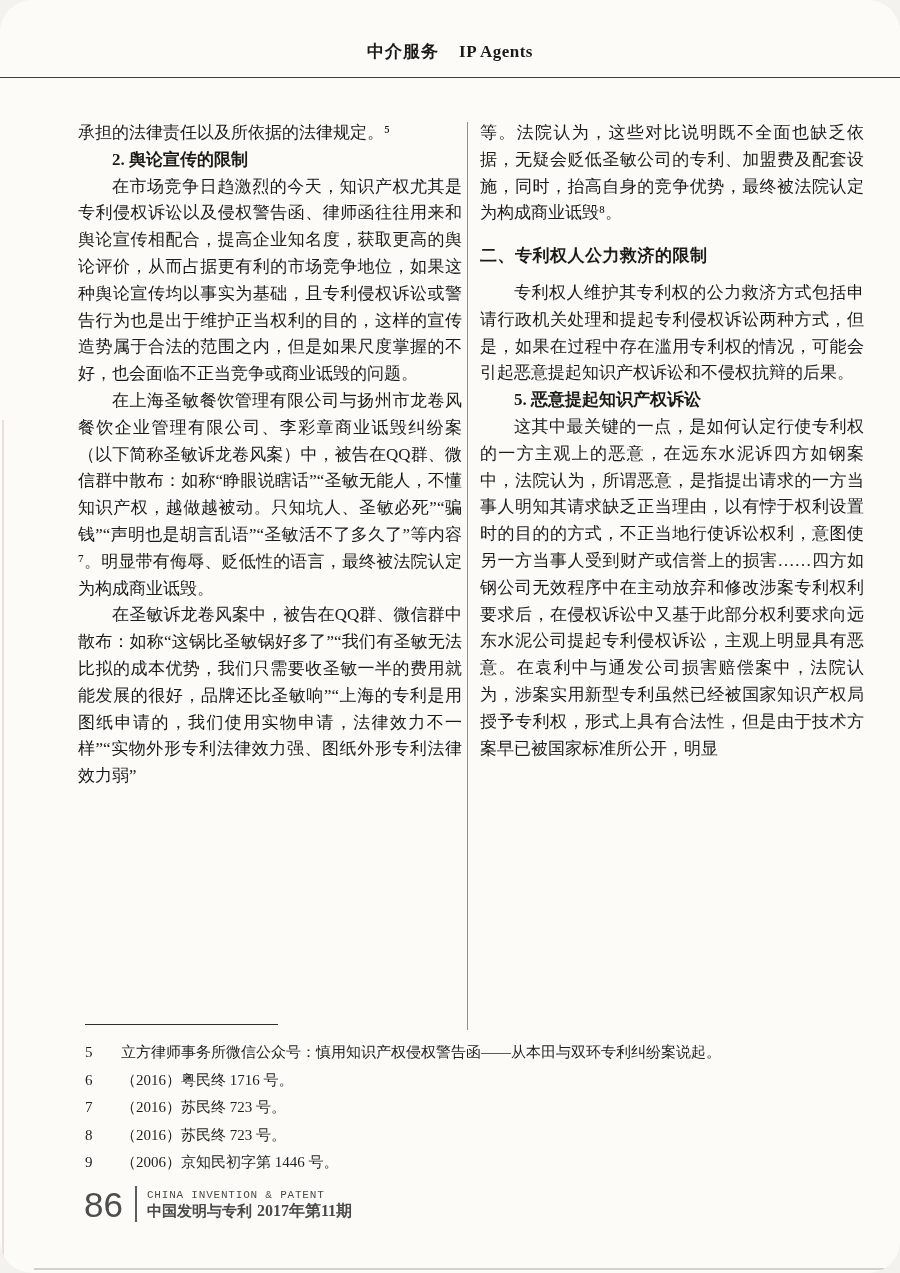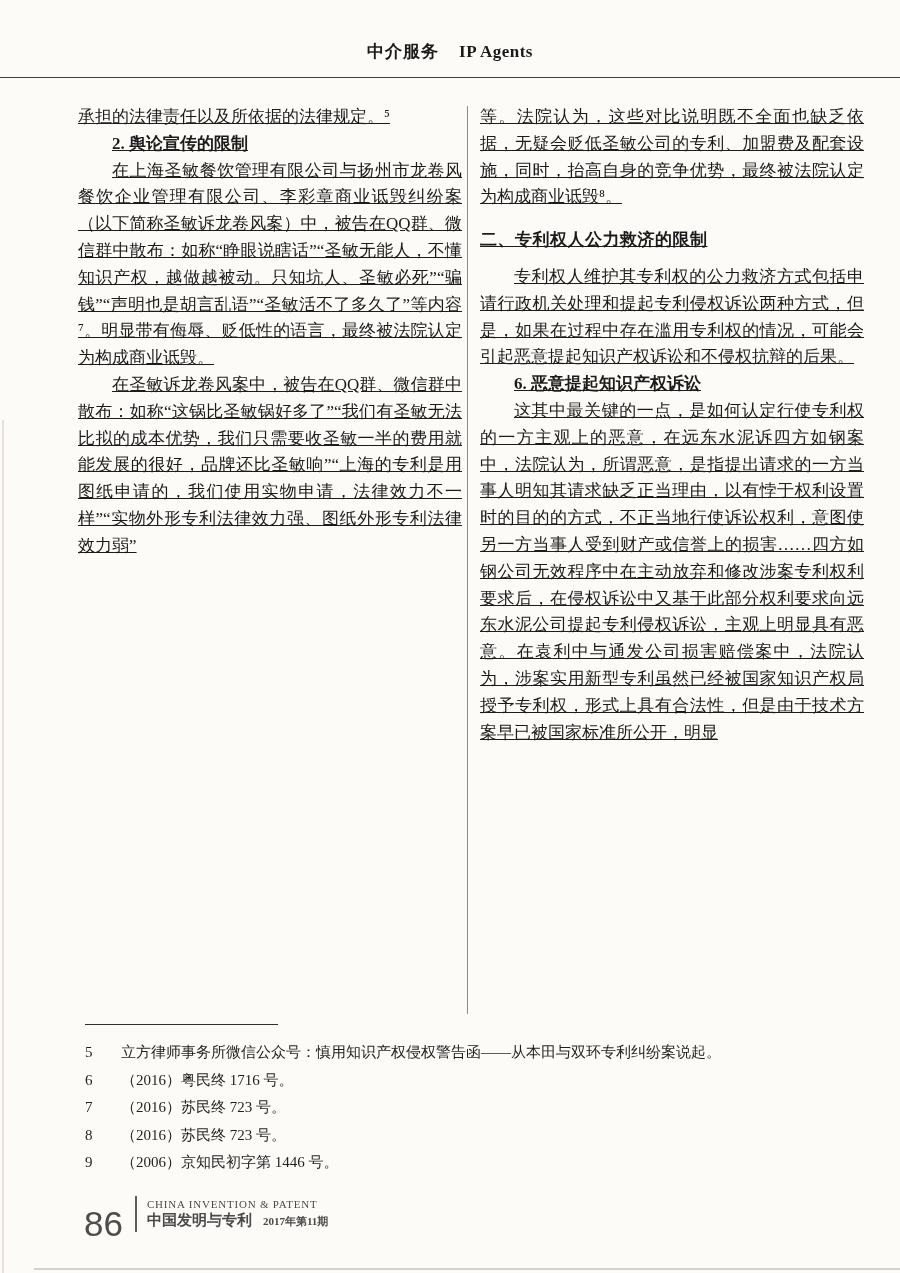--- a/index.html
+++ b/index.html
@@ -3,37 +3,37 @@
 <meta charset="utf-8">
 <style>
   html,body { margin:0; padding:0; }
   body {
     width:900px; height:1273px;
     background:#f4f2ee;
     font-family:"Liberation Serif","DejaVu Serif",serif;
   }
   .page {
     position:relative; width:900px; height:1273px;
-    background:#fcfbf8; color:#1c1c1c; overflow:hidden;
+    background:#fcfbf8; color:#1c1c1c; overflow:hidden;border-radius:32px;
   }
   
   .header {
     position:absolute; top:40px; left:0; width:100%;
     text-align:center; font-weight:bold; font-size:17px; color:#1a1a1a;
     letter-spacing:1px;
   }
   .header .h-en { margin-left:20px; letter-spacing:0.5px; }
   .header-rule {
     position:absolute; top:77px; left:0; width:900px; height:0;
     border-top:1.6px solid #3f3f3f;
   }
   
   .content {
-    position:absolute; top:104px; left:78px; width:786px; height:918px;
-    display:flex; overflow:hidden;text-decoration:underline;
+    position:absolute; top:120px; left:78px; width:786px; height:918px;
+    display:flex; overflow:hidden;
   }
   .col {
     width:384px; text-align:justify;
     font-size:17px; line-height:26.8px; color:#1b1b1b;
   }
   .divider {
     flex:none; width:1px; height:908px; background:#8d8d8d; margin:2px 12px 0 5px;
   }
   .col p { margin:0; text-indent:2em; }
   .col p.no-indent { text-indent:0; }
@@ -44,27 +44,27 @@
   
   .footnote-area { position:absolute; top:1024px; left:85px; width:780px; }
   .fn-rule { width:193px; border-top:1.5px solid #2e2e2e; margin-bottom:14px; }
   .fn-row { display:flex; font-size:15px; line-height:27.5px; color:#1f1f1f; }
   .fn-num { flex:none; width:36px; }
   .fn-text { flex:1; }
   
   .footer { position:absolute; top:1186px; left:84px; display:flex; align-items:center; }
   .page-num {
     font-family:"Liberation Sans","DejaVu Sans",sans-serif;
-    font-size:35px; color:#4d4d4d; line-height:1;margin-top:20px;
+    font-size:35px; color:#4d4d4d; line-height:1;
   }
   .footer-divider { width:2px; height:36px; background:#5d5d5d; margin:0 10px 0 12px; }
   .footer-journal { color:#4a4a4a; }
-  .fj-en { font-size:11px; letter-spacing:0.8px; line-height:14px; }
+  .fj-en { font-size:11px; letter-spacing:0.8px; line-height:14px;font-family:Liberation Mono, monospace; }
   .fj-cn { font-size:15px; font-weight:bold; line-height:18px; }
-  .fj-issue { font-size:11px; margin-left:11px; }
+  .fj-issue { font-size:16px; margin-left:5px; }
   
   .scan-edge-left {
     position:absolute; left:2px; top:420px; bottom:0; width:2px;
     background:#d9c8c5; opacity:.55;
   }
   .scan-edge-bottom {
     position:absolute; left:34px; right:0; bottom:3px; height:2px;
     background:#aebbb2; opacity:.6;
   }
 </style>
@@ -76,31 +76,32 @@
   <div class="header">
     <span class="h-cn">中介服务</span><span class="h-en">IP Agents</span>
   </div>
   <div class="header-rule"></div>
 
   <div class="content">
 
     <div class="col">
       <p class="no-indent">承担的法律责任以及所依据的法律规定。⁵</p>
       <p class="sub-heading">2. 舆论宣传的限制</p>
+      <p>在市场竞争日趋激烈的今天，知识产权尤其是专利侵权诉讼以及侵权警告函、律师函往往用来和舆论宣传相配合，提高企业知名度，获取更高的舆论评价，从而占据更有利的市场竞争地位，如果这种舆论宣传均以事实为基础，且专利侵权诉讼或警告行为也是出于维护正当权利的目的，这样的宣传造势属于合法的范围之内，但是如果尺度掌握的不好，也会面临不正当竞争或商业诋毁的问题。</p>
       <p>在上海圣敏餐饮管理有限公司与扬州市龙卷风餐饮企业管理有限公司、李彩章商业诋毁纠纷案（以下简称圣敏诉龙卷风案）中，被告在QQ群、微信群中散布：如称“睁眼说瞎话”“圣敏无能人，不懂知识产权，越做越被动。只知坑人、圣敏必死”“骗钱”“声明也是胡言乱语”“圣敏活不了多久了”等内容⁷。明显带有侮辱、贬低性的语言，最终被法院认定为构成商业诋毁。</p>
       <p>在圣敏诉龙卷风案中，被告在QQ群、微信群中散布：如称“这锅比圣敏锅好多了”“我们有圣敏无法比拟的成本优势，我们只需要收圣敏一半的费用就能发展的很好，品牌还比圣敏响”“上海的专利是用图纸申请的，我们使用实物申请，法律效力不一样”“实物外形专利法律效力强、图纸外形专利法律效力弱”</p>
     </div>
 
     <div class="divider"></div>
 
     <div class="col">
       <p class="no-indent">等。法院认为，这些对比说明既不全面也缺乏依据，无疑会贬低圣敏公司的专利、加盟费及配套设施，同时，抬高自身的竞争优势，最终被法院认定为构成商业诋毁⁸。</p>
       <p class="section-heading">二、专利权人公力救济的限制</p>
       <p>专利权人维护其专利权的公力救济方式包括申请行政机关处理和提起专利侵权诉讼两种方式，但是，如果在过程中存在滥用专利权的情况，可能会引起恶意提起知识产权诉讼和不侵权抗辩的后果。</p>
-      <p class="sub-heading">6. 恶意提起知识产权诉讼</p>
+      <p class="sub-heading">5. 恶意提起知识产权诉讼</p>
       <p>这其中最关键的一点，是如何认定行使专利权的一方主观上的恶意，在远东水泥诉四方如钢案中，法院认为，所谓恶意，是指提出请求的一方当事人明知其请求缺乏正当理由，以有悖于权利设置时的目的的方式，不正当地行使诉讼权利，意图使另一方当事人受到财产或信誉上的损害……四方如钢公司无效程序中在主动放弃和修改涉案专利权利要求后，在侵权诉讼中又基于此部分权利要求向远东水泥公司提起专利侵权诉讼，主观上明显具有恶意。在袁利中与通发公司损害赔偿案中，法院认为，涉案实用新型专利虽然已经被国家知识产权局授予专利权，形式上具有合法性，但是由于技术方案早已被国家标准所公开，明显</p>
     </div>
 
   </div>
 
   <div class="footnote-area">
     <div class="fn-rule"></div>
     <div class="fn-row">
       <span class="fn-num">5</span>
       <span class="fn-text">立方律师事务所微信公众号：慎用知识产权侵权警告函——从本田与双环专利纠纷案说起。</span>

